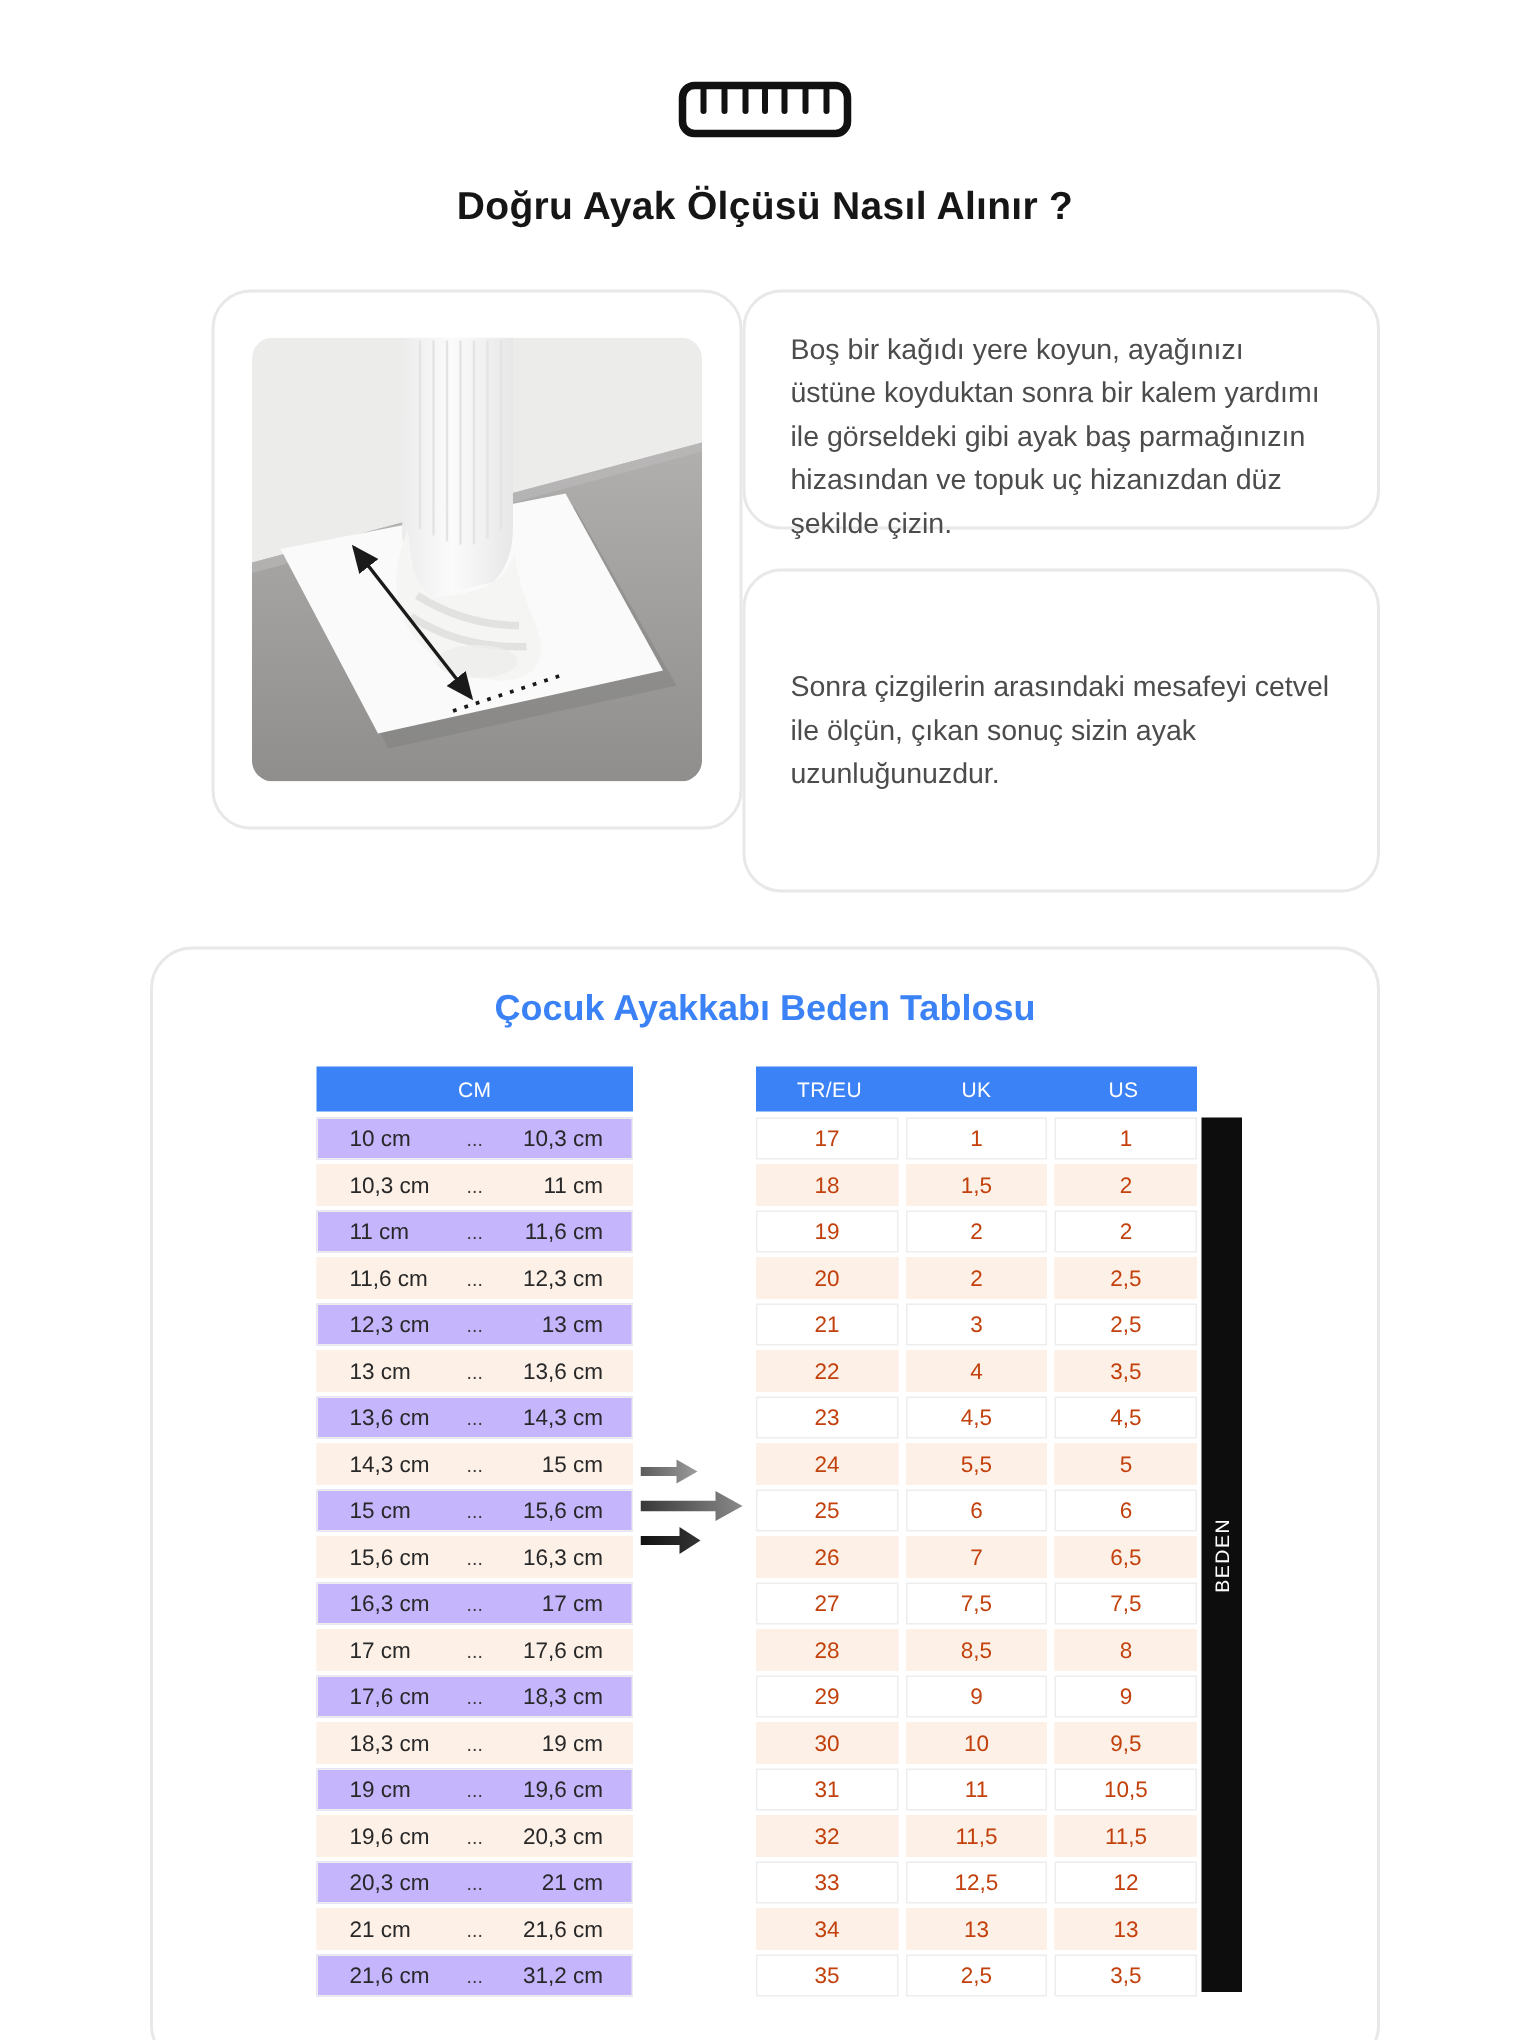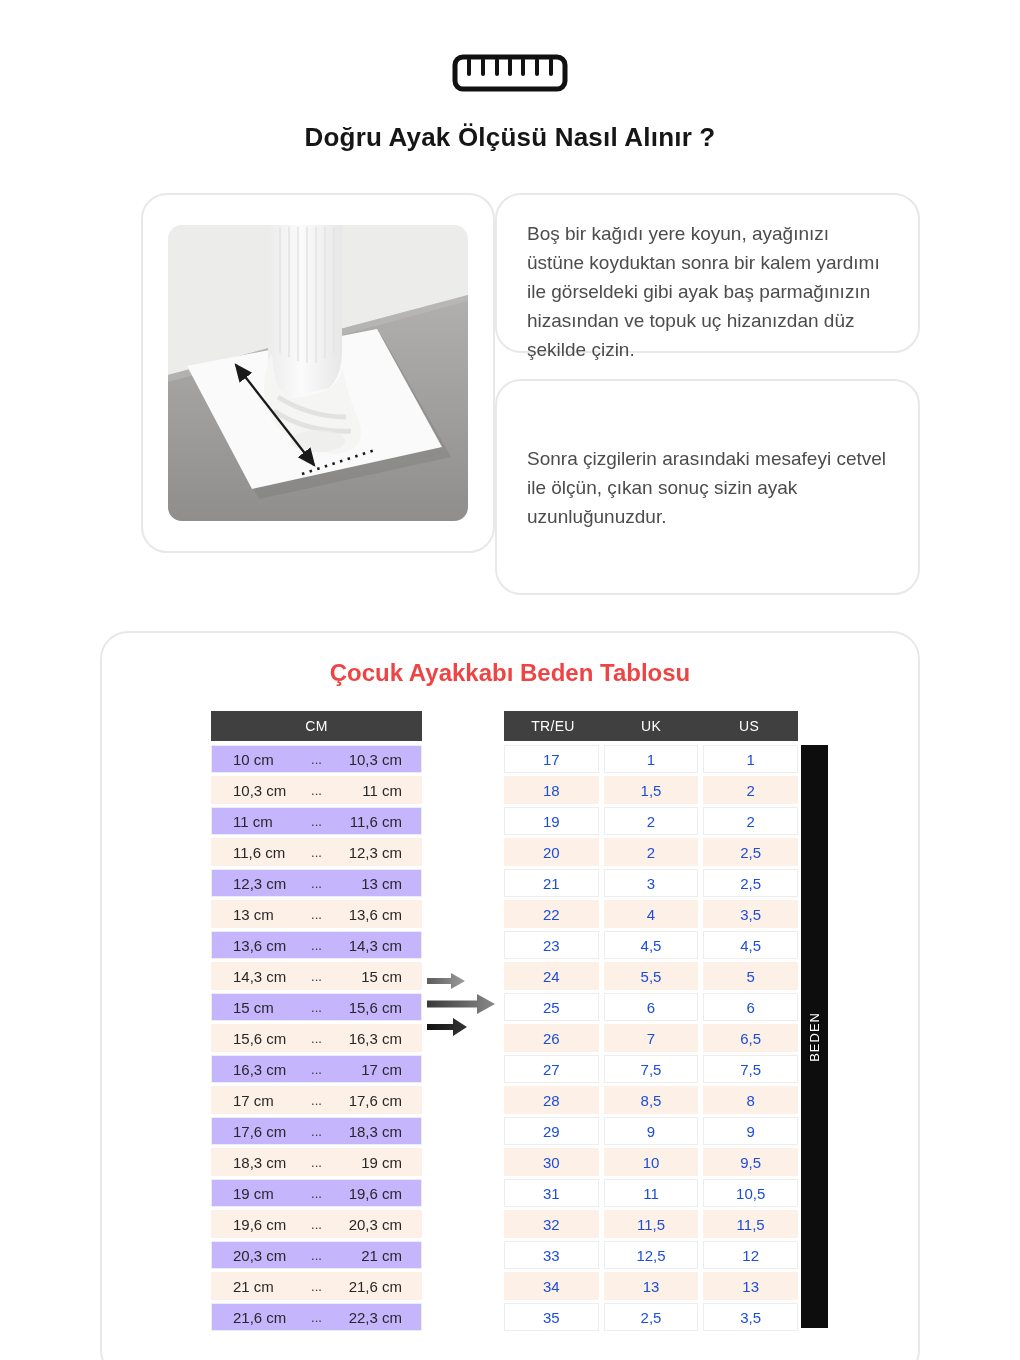--- a/index.html
+++ b/index.html
@@ -9,36 +9,36 @@
   .page-title{margin:30px 0 0;text-align:center;font-size:26px;font-weight:700;color:#161616;letter-spacing:.2px;}
   .top-grid{display:flex;margin-top:40px;margin-left:41px;}
   .card{border:2px solid #e8e8e8;border-radius:26px;box-sizing:border-box;background:#fff;}
   .photo-card{width:354px;height:360px;display:flex;align-items:center;justify-content:center;}
   .photo{width:300px;height:296px;border-radius:14px;overflow:hidden;line-height:0;}
   .right-col{flex:1;display:flex;flex-direction:column;gap:26px;}
   .text-card{padding:24px 30px;font-size:19px;line-height:29px;color:#4c4c4c;}
   .text-card.first{height:160px;}
   .text-card.second{height:216px;display:flex;align-items:center;padding-top:0;padding-bottom:0;}
   .section-card{margin-top:36px;border:2px solid #e8e8e8;border-radius:28px;box-sizing:border-box;height:747px;background:#fff;}
-  .section-title{margin:26px 0 0;text-align:center;font-size:24px;font-weight:700;color:#ef4444;}
+  .section-title{margin:26px 0 0;text-align:center;font-size:24px;font-weight:700;color:#3b82f6;}
   .tables-row{display:flex;margin-top:24px;padding:0 90px 0 109px;}
-  .tbl-header{height:30px;background:#404040;color:#fff;display:flex;align-items:center;justify-content:center;font-size:14px;font-weight:500;margin-bottom:4px;letter-spacing:.3px;}
+  .tbl-header{height:30px;background:#3b82f6;color:#fff;display:flex;align-items:center;justify-content:center;font-size:14px;font-weight:500;margin-bottom:4px;letter-spacing:.3px;}
   .cm-table{width:211px;flex:none;}
   .cm-row{display:grid;grid-template-columns:1fr 34px 1fr;align-items:center;height:28px;margin-bottom:3px;background:#c4b5fd;border:1px solid #ededed;box-sizing:border-box;font-size:15px;color:#282828;}
   .cm-row.alt{background:#fdf0e7;border-color:#fdf0e7;}
   .cm-from{padding-left:21px;text-align:left;}
   .cm-dots{text-align:center;font-size:13px;color:#3a3a3a;}
   .cm-to{text-align:right;padding-right:19px;}
   .arrow-zone{flex:1;display:flex;align-items:center;justify-content:center;}
   .arrow-zone svg{margin-bottom:40px;}
   .size-group{display:flex;flex:none;}
   .size-table{width:294px;}
   .size-header{display:grid;grid-template-columns:repeat(3,1fr);}
   .size-header span{text-align:center;}
-  .size-row{display:grid;grid-template-columns:repeat(3,1fr);column-gap:5px;height:28px;margin-bottom:3px;font-size:15px;color:#1d4ed8;}
+  .size-row{display:grid;grid-template-columns:repeat(3,1fr);column-gap:5px;height:28px;margin-bottom:3px;font-size:15px;color:#c2410c;}
   .size-cell{display:flex;align-items:center;justify-content:center;background:#fff;border:1px solid #ededed;box-sizing:border-box;}
   .size-row.alt .size-cell{background:#fdf0e7;border-color:#fdf0e7;}
   .beden-bar{width:27px;margin-left:3px;margin-top:34px;height:583px;background:#0d0d0d;display:flex;align-items:center;justify-content:center;flex:none;}
   .beden-bar span{writing-mode:vertical-rl;transform:rotate(180deg);color:#fff;font-size:13px;letter-spacing:1px;}
 </style>
 </head>
 <body>
 
 <div class="page">
 
@@ -229,21 +229,21 @@
 
             <div class="cm-row alt">
               <span class="cm-from">21 cm</span>
               <span class="cm-dots">...</span>
               <span class="cm-to">21,6 cm</span>
             </div>
 
             <div class="cm-row">
               <span class="cm-from">21,6 cm</span>
               <span class="cm-dots">...</span>
-              <span class="cm-to">22,3 cm</span>
+              <span class="cm-to">31,2 cm</span>
             </div>
           </div>
       </div>
 
       <div class="arrow-zone">
         <svg width="72" height="66" viewBox="0 0 72 66">
           <defs>
             <linearGradient id="a1" x1="0" y1="0" x2="1" y2="0">
                 <stop offset="0" stop-color="#5c5c5c"></stop>
                 <stop offset="1" stop-color="#9c9c9c"></stop>

